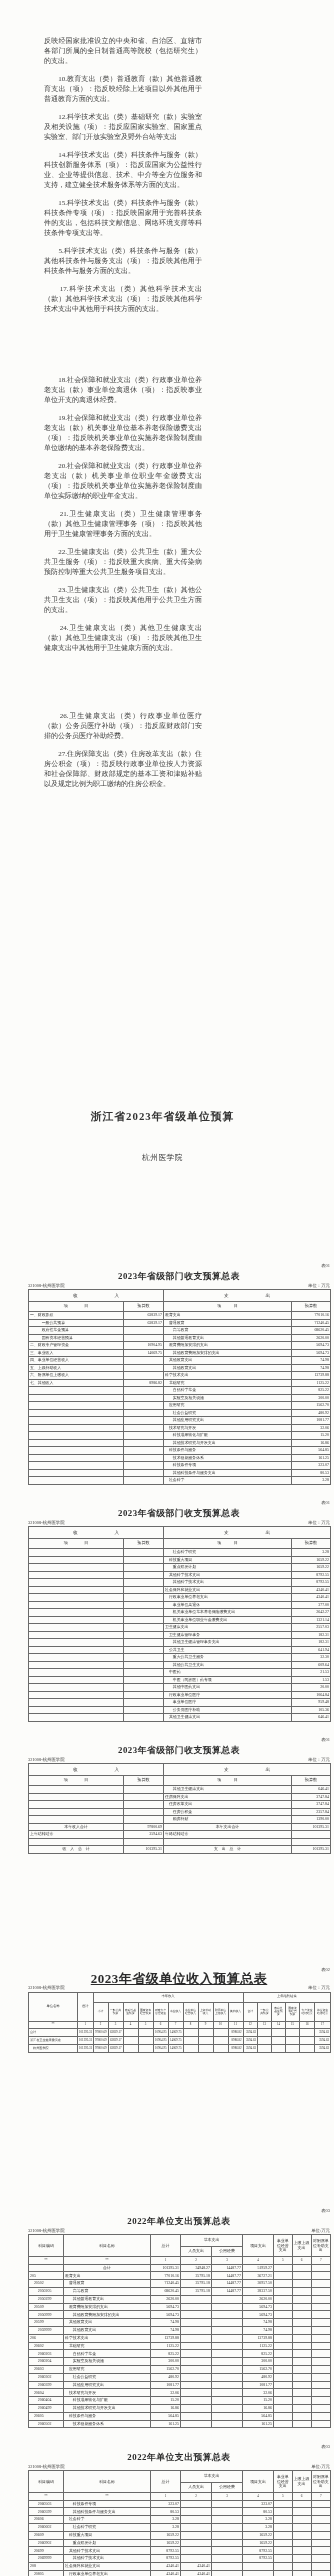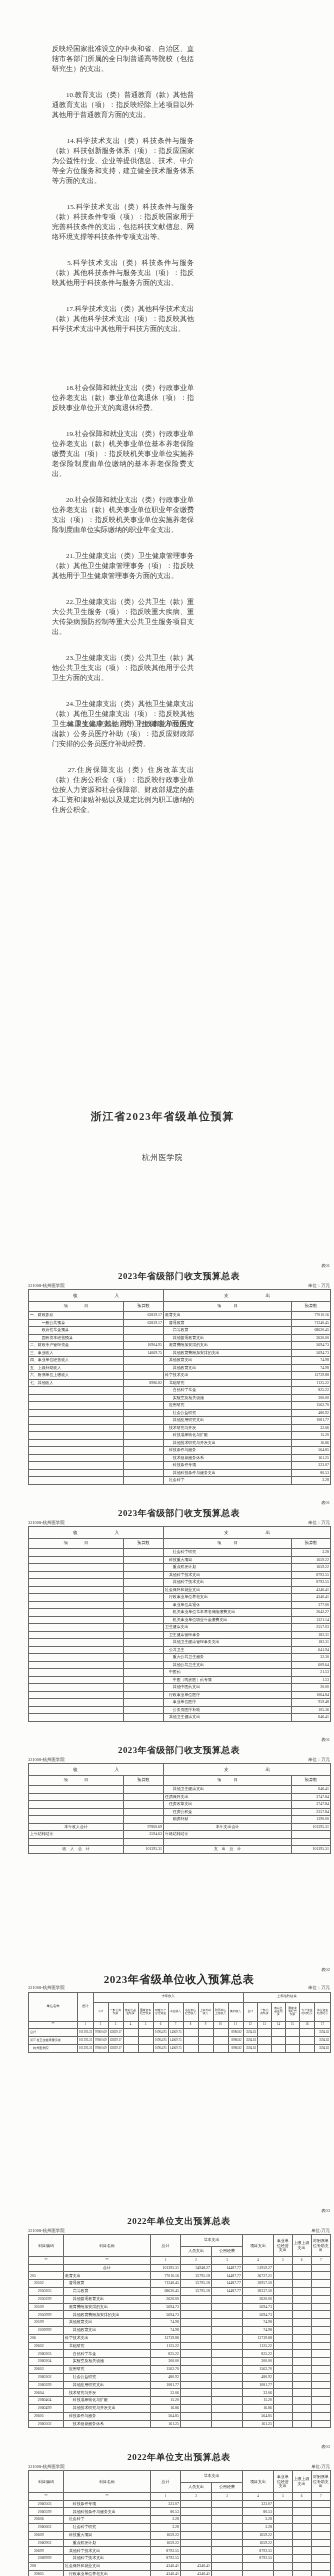--- a/index.html
+++ b/index.html
@@ -1,20 +1,20 @@
 <!DOCTYPE html>
 <html style="font-size:8.2px"><head>
 <meta charset="utf-8">
 <style>
   html,body{margin:0;padding:0;}
   body{background:#d8d8d4;font-family:"Liberation Serif","DejaVu Serif",serif;}
   #doc{position:relative;width:335px;height:3846px;background:#fcfcfa;margin:0 auto;overflow:hidden;color:#2e2e2e;}
   
   .intro{position:absolute;left:36px;width:174px;font-size:7px;line-height:10px;color:#3a3a3a;text-align:justify;}
-  .intro p{margin:16px;white-space:pre-wrap;}
+  .intro p{margin:8px;white-space:pre-wrap;}
   
   .cover{position:absolute;left:0;width:325px;text-align:center;}
   .cover h1{margin:0;font-size:10.8px;font-weight:700;letter-spacing:1px;color:#333;}
   .cover .cover-org{margin-top:29px;font-size:7.7px;letter-spacing:0.5px;color:#3a3a3a;}
   
   .pg{position:absolute;left:28px;width:302px;}
   .sheet-label{text-align:right;font-size:4.4px;height:5.2px;line-height:5.2px;margin-bottom:3.1px;color:#444;}
   .pg h2{margin:0 0 1px 0;font-size:8.8px;line-height:10.3px;font-weight:700;text-align:center;letter-spacing:0.5px;color:#2b2b2b;}
   .org-line{display:flex;justify-content:space-between;font-size:4.4px;line-height:5.7px;margin-bottom:1px;color:#3d3d3d;}
   table.ptable{border-collapse:collapse;table-layout:fixed;width:100%;}
@@ -32,30 +32,31 @@
   .t-rev thead tr:nth-child(1) th{height:8.8px;font-size:3.3px;}
   .t-rev thead tr:nth-child(2) th{height:18.5px;font-size:2.8px;white-space:normal;}
   .t-rev thead tr:nth-child(3) th{height:5.7px;font-size:3.1px;}
   .t-rev tbody td{height:7px;font-size:3.1px;}
   
   .t-exp thead tr:nth-child(1) th{height:10.3px;white-space:normal;}
   .t-exp thead tr:nth-child(2) th{height:9.8px;}
   .t-exp thead tr:nth-child(3) th{height:6.2px;font-size:3.3px;}
   .t-exp tbody td{height:6.8px;}
   
-  .pg-t2 h2{font-size:11px;line-height:8.8px;}
+  .pg-t2 h2{font-size:13px;line-height:8.8px;text-decoration:underline;}
 </style>
 </head>
 <body>
 
 <div id="doc">
 
   <div class="intro" style="top:28px">
       <p>反映经国家批准设立的中央和省、自治区、直辖市各部门所属的全日制普通高等院校（包括研究生）的支出。</p>
       <p>　　10.教育支出（类）普通教育（款）其他普通教育支出（项）：指反映经除上述项目以外其他用于普通教育方面的支出。</p>
+      <p>　　12.科学技术支出（类）基础研究（款）实验室及相关设施（项）：指反应国家实验室、国家重点实验室、部门开放实验室及野外台站等支出</p>
       <p>　　14.科学技术支出（类）科技条件与服务（款）科技创新服务体系（项）：指反应国家为公益性行业、企业等提供信息、技术、中介等全方位服务和支持，建立健全技术服务体系等方面的支出。</p>
       <p>　　15.科学技术支出（类）科技条件与服务（款）科技条件专项（项）：指反映国家用于完善科技条件的支出，包括科技文献信息、网络环境支撑等科技条件专项支出等。</p>
       <p>　　5.科学技术支出（类）科技条件与服务（款）其他科技条件与服务支出（项）：指反映其他用于科技条件与服务方面的支出。</p>
       <p>　　17.科学技术支出（类）其他科学技术支出（款）其他科学技术支出（项）：指反映其他科学技术支出中其他用于科技方面的支出。</p>
     </div>
   <div class="intro" style="top:367px">
       <p>　　18.社会保障和就业支出（类）行政事业单位养老支出（款）事业单位离退休（项）：指反映事业单位开支的离退休经费。</p>
       <p>　　19.社会保障和就业支出（类）行政事业单位养老支出（款）机关事业单位基本养老保险缴费支出（项）：指反映机关事业单位实施养老保险制度由单位缴纳的基本养老保险费支出。</p>
       <p>　　20.社会保障和就业支出（类）行政事业单位养老支出（款）机关事业单位职业年金缴费支出（项）：指反映机关事业单位实施养老保险制度由单位实际缴纳的职业年金支出。</p>
       <p>　　21.卫生健康支出（类）卫生健康管理事务（款）其他卫生健康管理事务（项）：指反映其他用于卫生健康管理事务方面的支出。</p>

